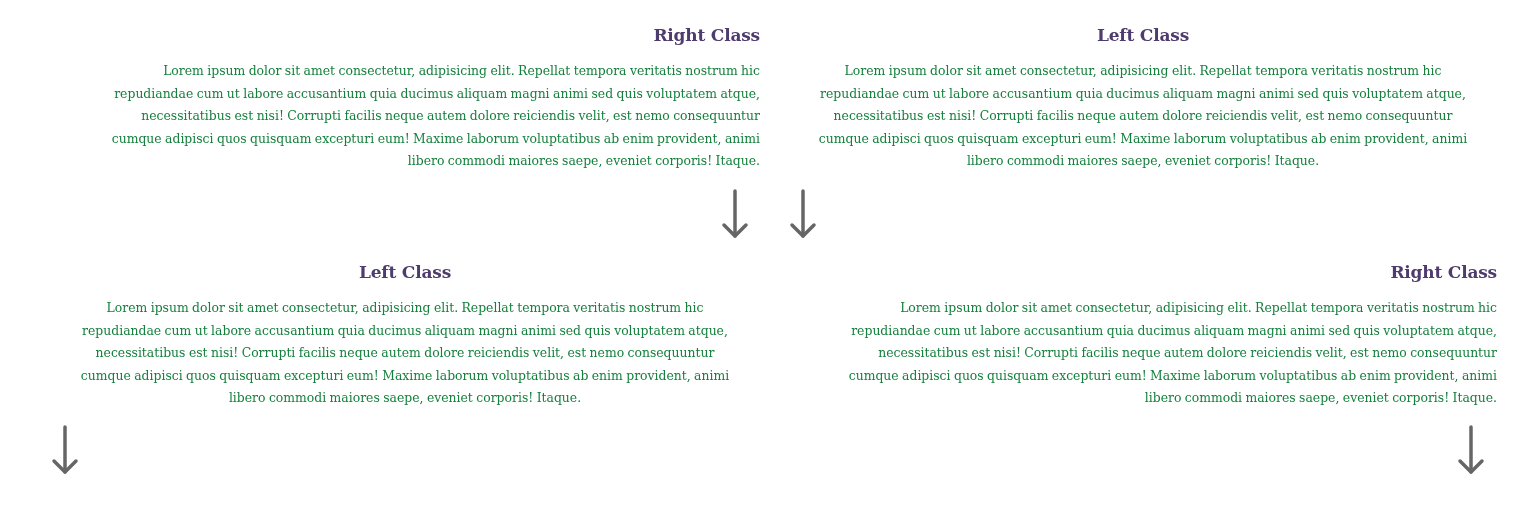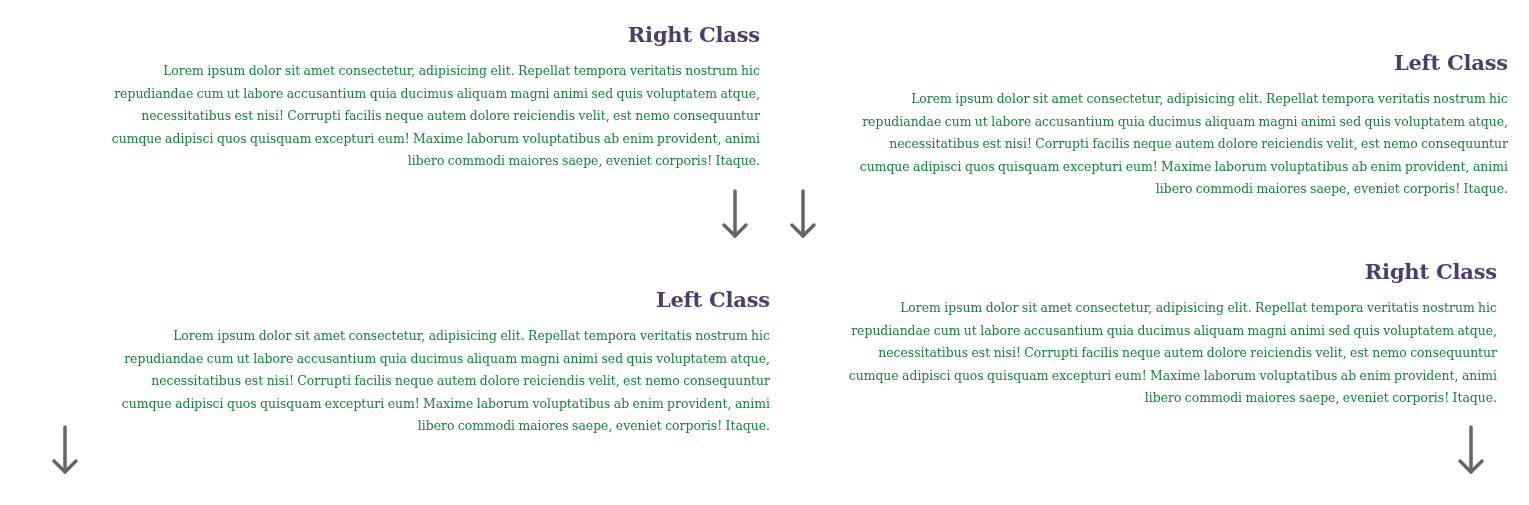--- a/index.html
+++ b/index.html
@@ -11,26 +11,26 @@
       width: 1529px;
       height: 505px;
       position: relative;
       overflow: hidden;
       font-family: "DejaVu Serif", serif;
     }
     .block {
       position: absolute;
     }
     .block.right { text-align: right; }
-    .block.left { text-align: right; margin-top: 28px; }
+    .block.left { text-align: center; }
     .heading {
       margin: 0;
       font-family: "DejaVu Serif", serif;
       font-weight: bold;
-      font-size: 21px;
+      font-size: 17px;
       line-height: 30px;
       color: #4f3c6e;
       letter-spacing: -0.2px;
     }
     .body-text {
       margin: 10px 0 0 0;
       font-family: "DejaVu Serif", serif;
       font-size: 12.4px;
       line-height: 22.5px;
       color: #15803d;

